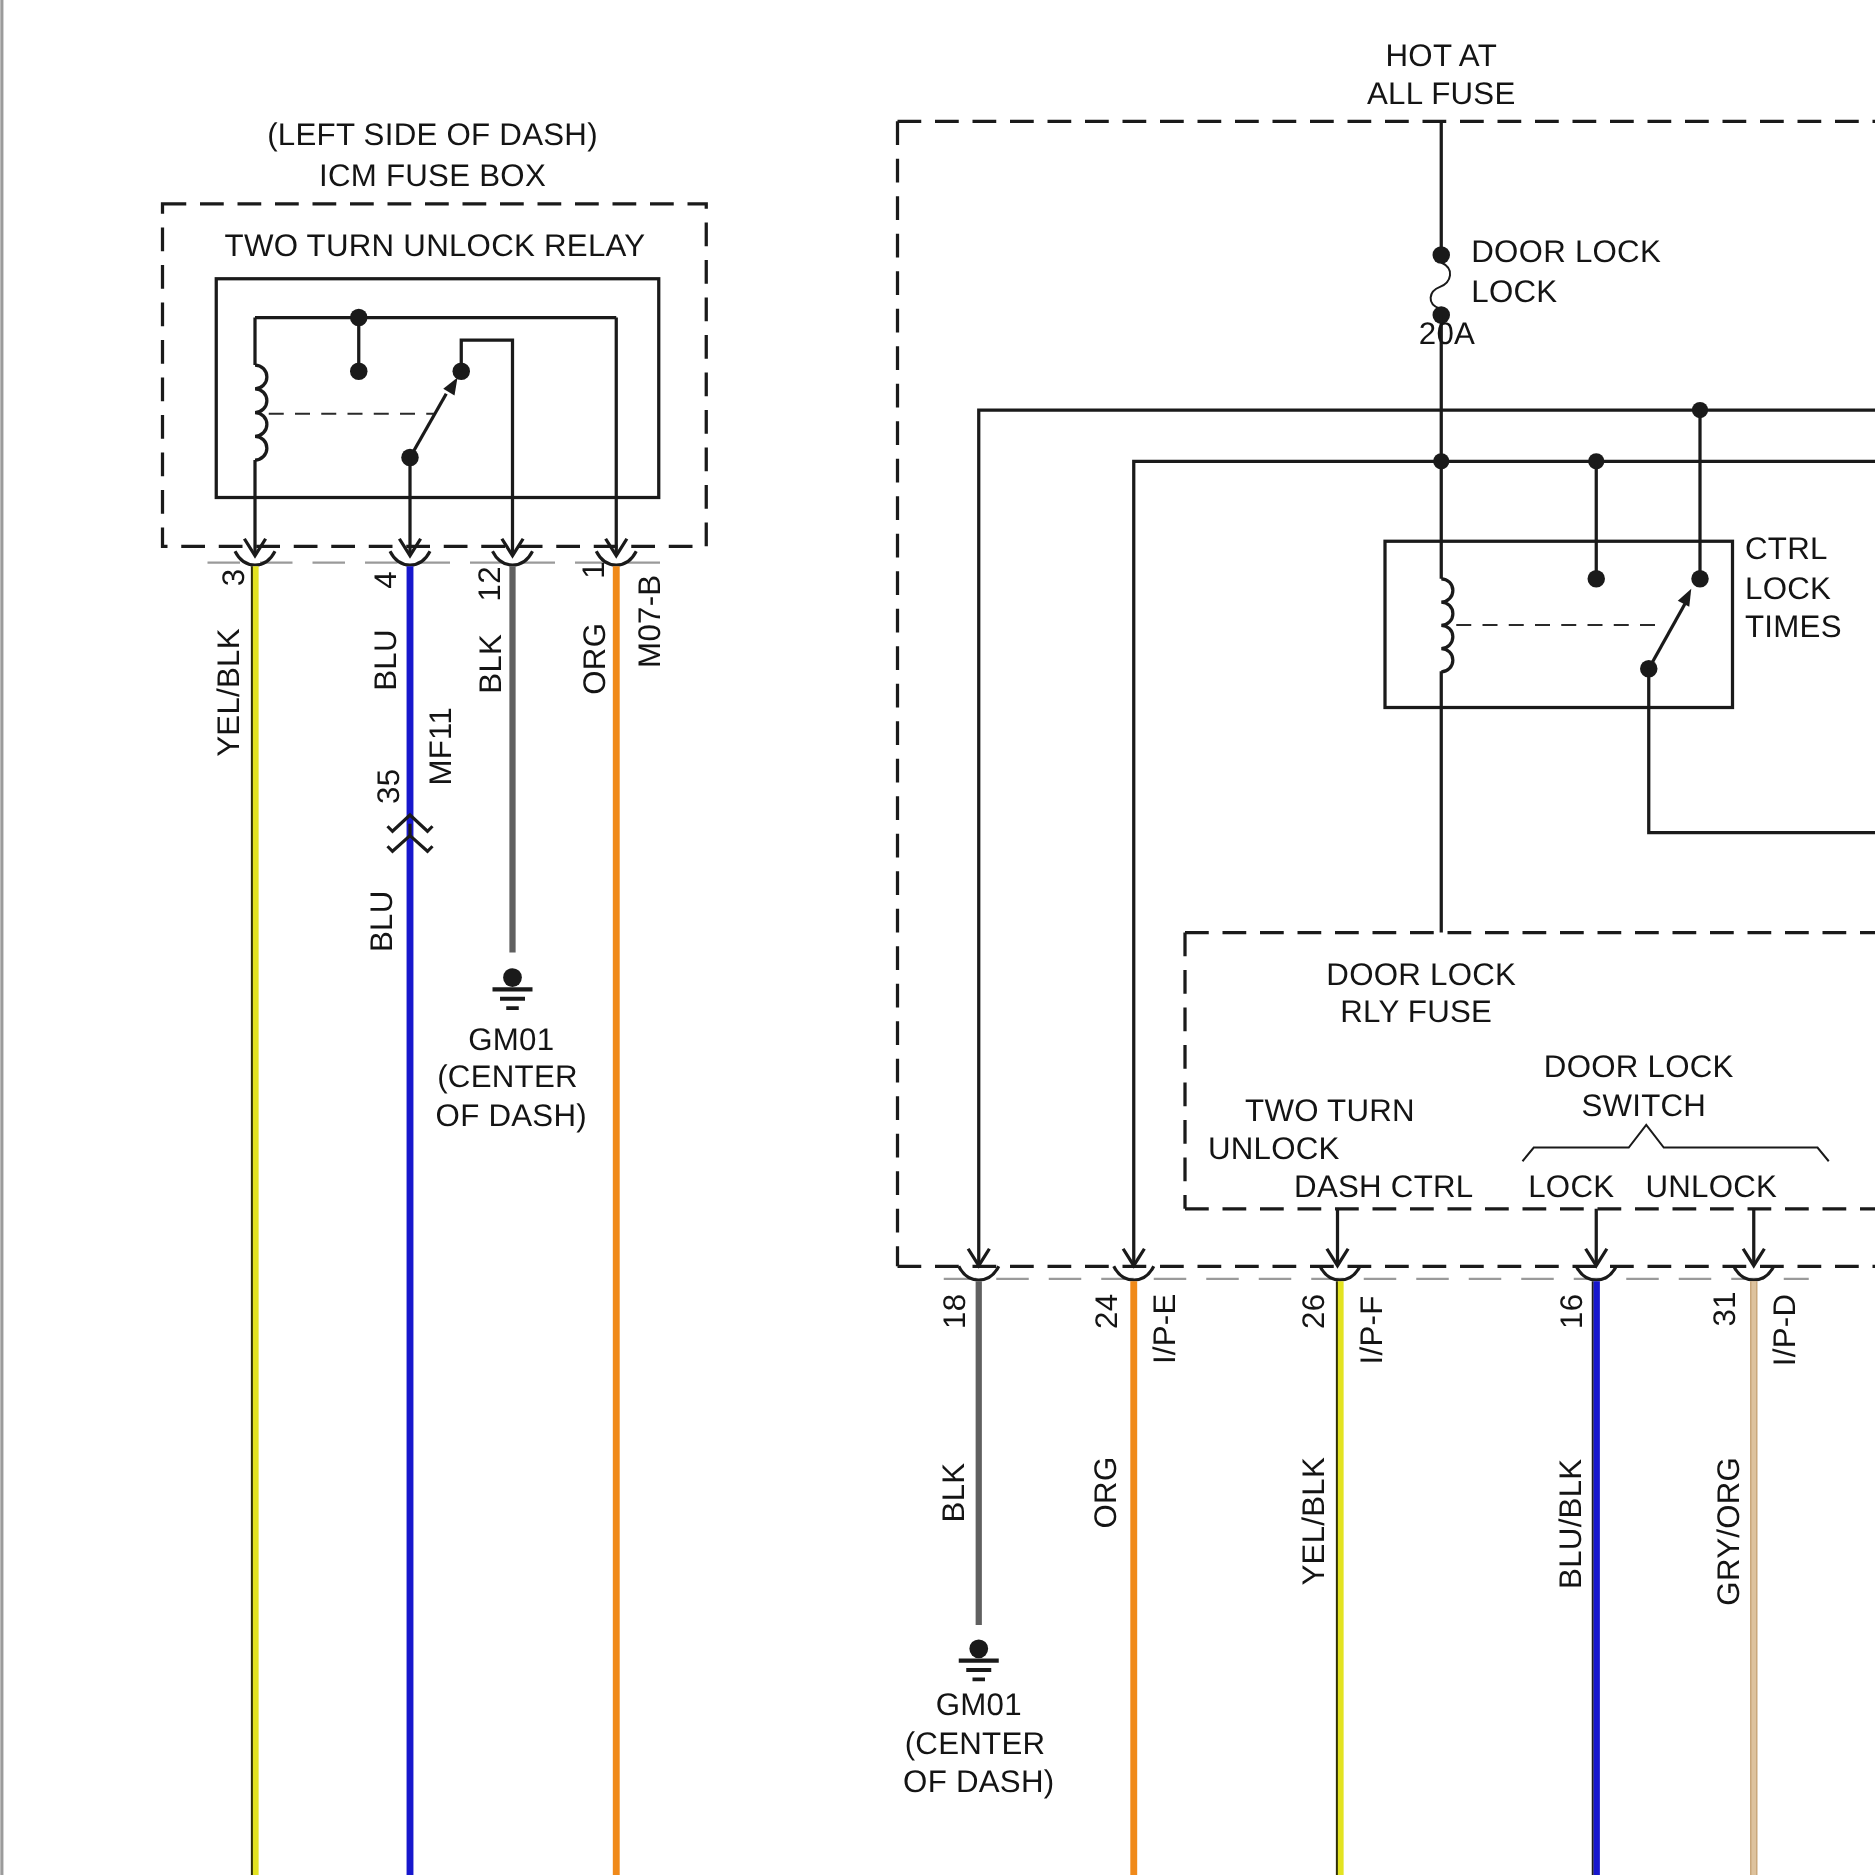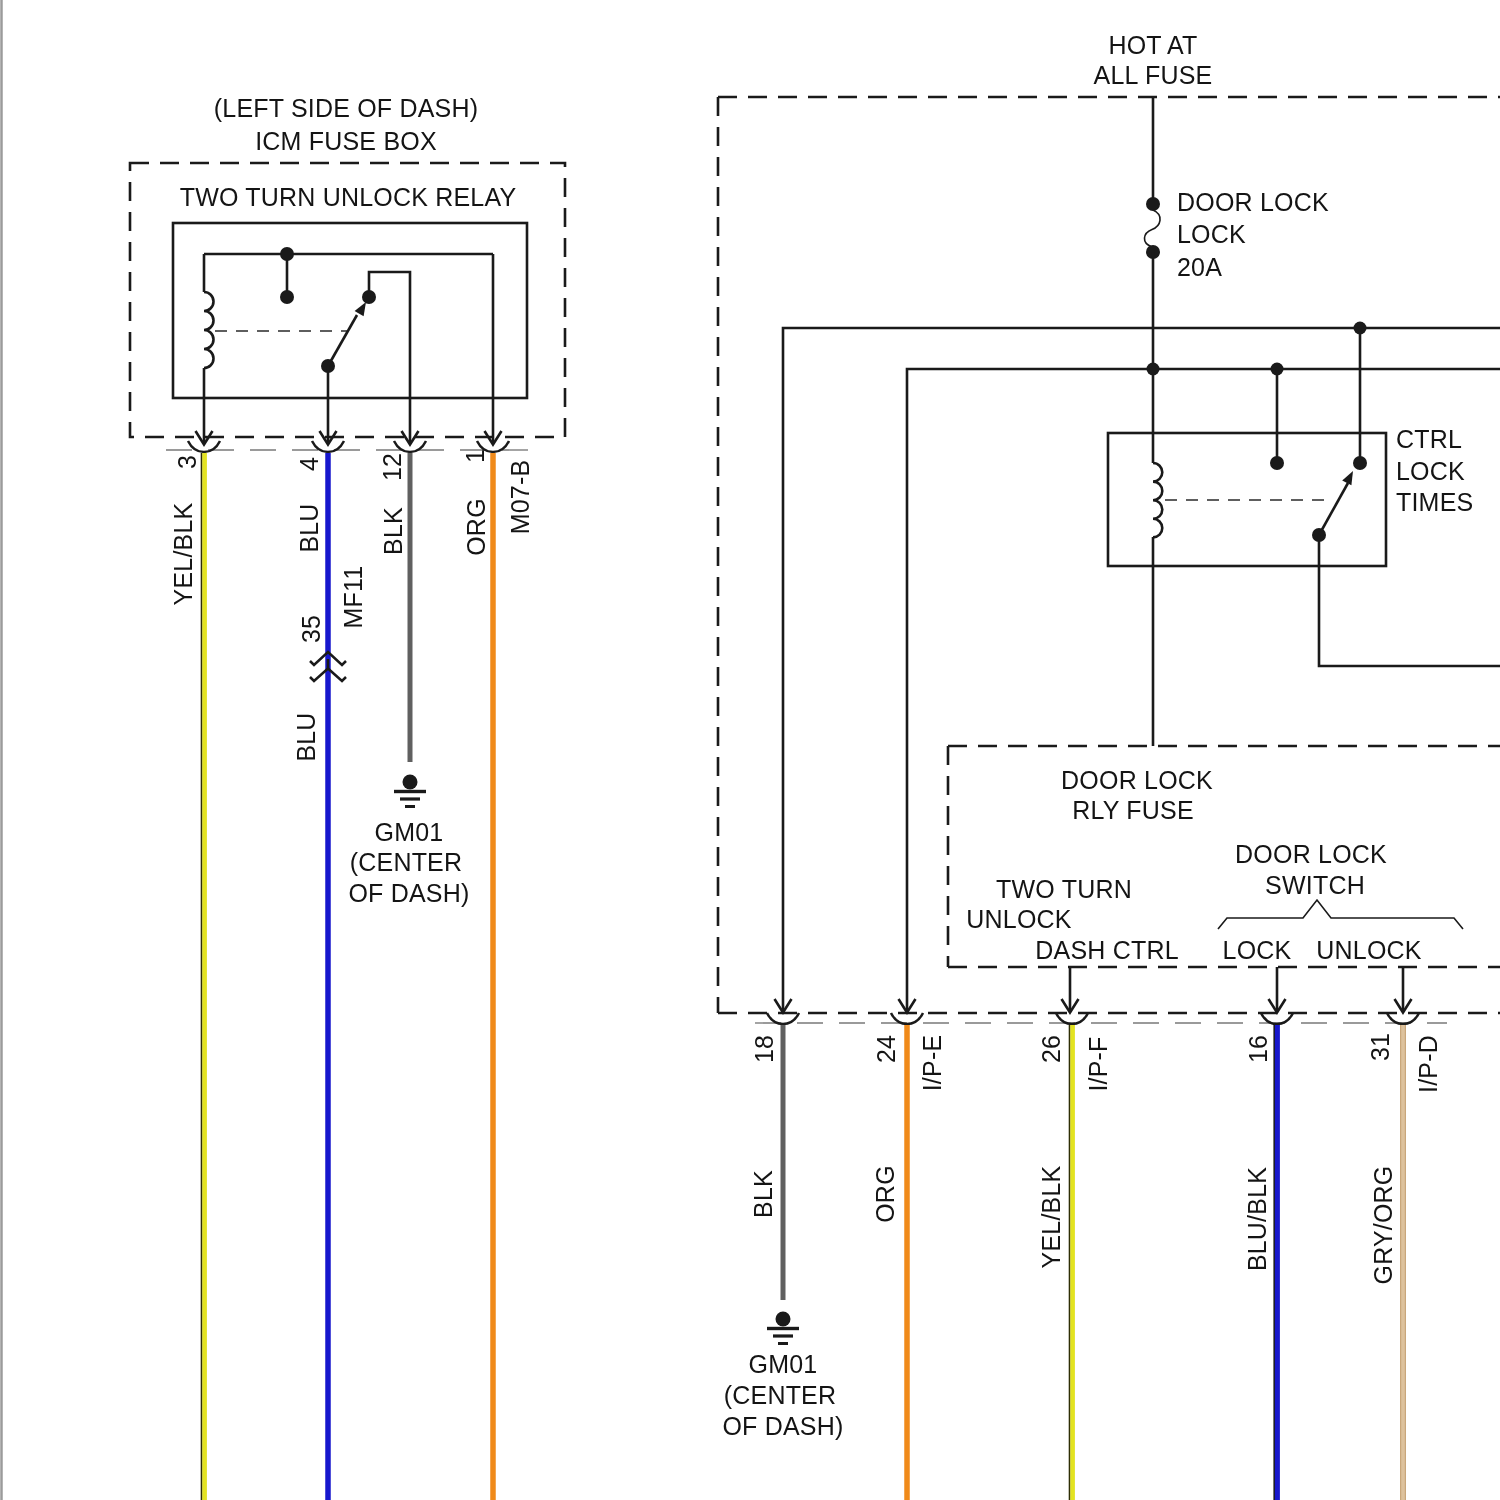--- a/index.html
+++ b/index.html
@@ -185,21 +185,21 @@
 
   <div class="lbl" style="left:409px;top:832px">GM01</div>
   <div class="lbl" style="left:406px;top:862px">(CENTER</div>
   <div class="lbl" style="left:409px;top:893px">OF DASH)</div>
 
   <div class="lbl" style="left:1153px;top:45px">HOT AT</div>
   <div class="lbl" style="left:1153px;top:75px">ALL FUSE</div>
 
   <div class="lbl lft" style="left:1177px;top:202px">DOOR LOCK</div>
   <div class="lbl lft" style="left:1177px;top:234px">LOCK</div>
-  <div class="lbl lft" style="left:1177px;top:267px">20A</div>
+  <div class="lbl lft" style="left:1135px;top:267px">20A</div>
 
   <div class="lbl lft" style="left:1396px;top:439px">CTRL</div>
   <div class="lbl lft" style="left:1396px;top:471px">LOCK</div>
   <div class="lbl lft" style="left:1396px;top:502px">TIMES</div>
 
   <div class="lbl" style="left:1137px;top:780px">DOOR LOCK</div>
   <div class="lbl" style="left:1133px;top:810px">RLY FUSE</div>
   <div class="lbl" style="left:1064px;top:889px">TWO TURN</div>
   <div class="lbl" style="left:1019px;top:919px">UNLOCK</div>
   <div class="lbl" style="left:1107px;top:950px">DASH CTRL</div>

